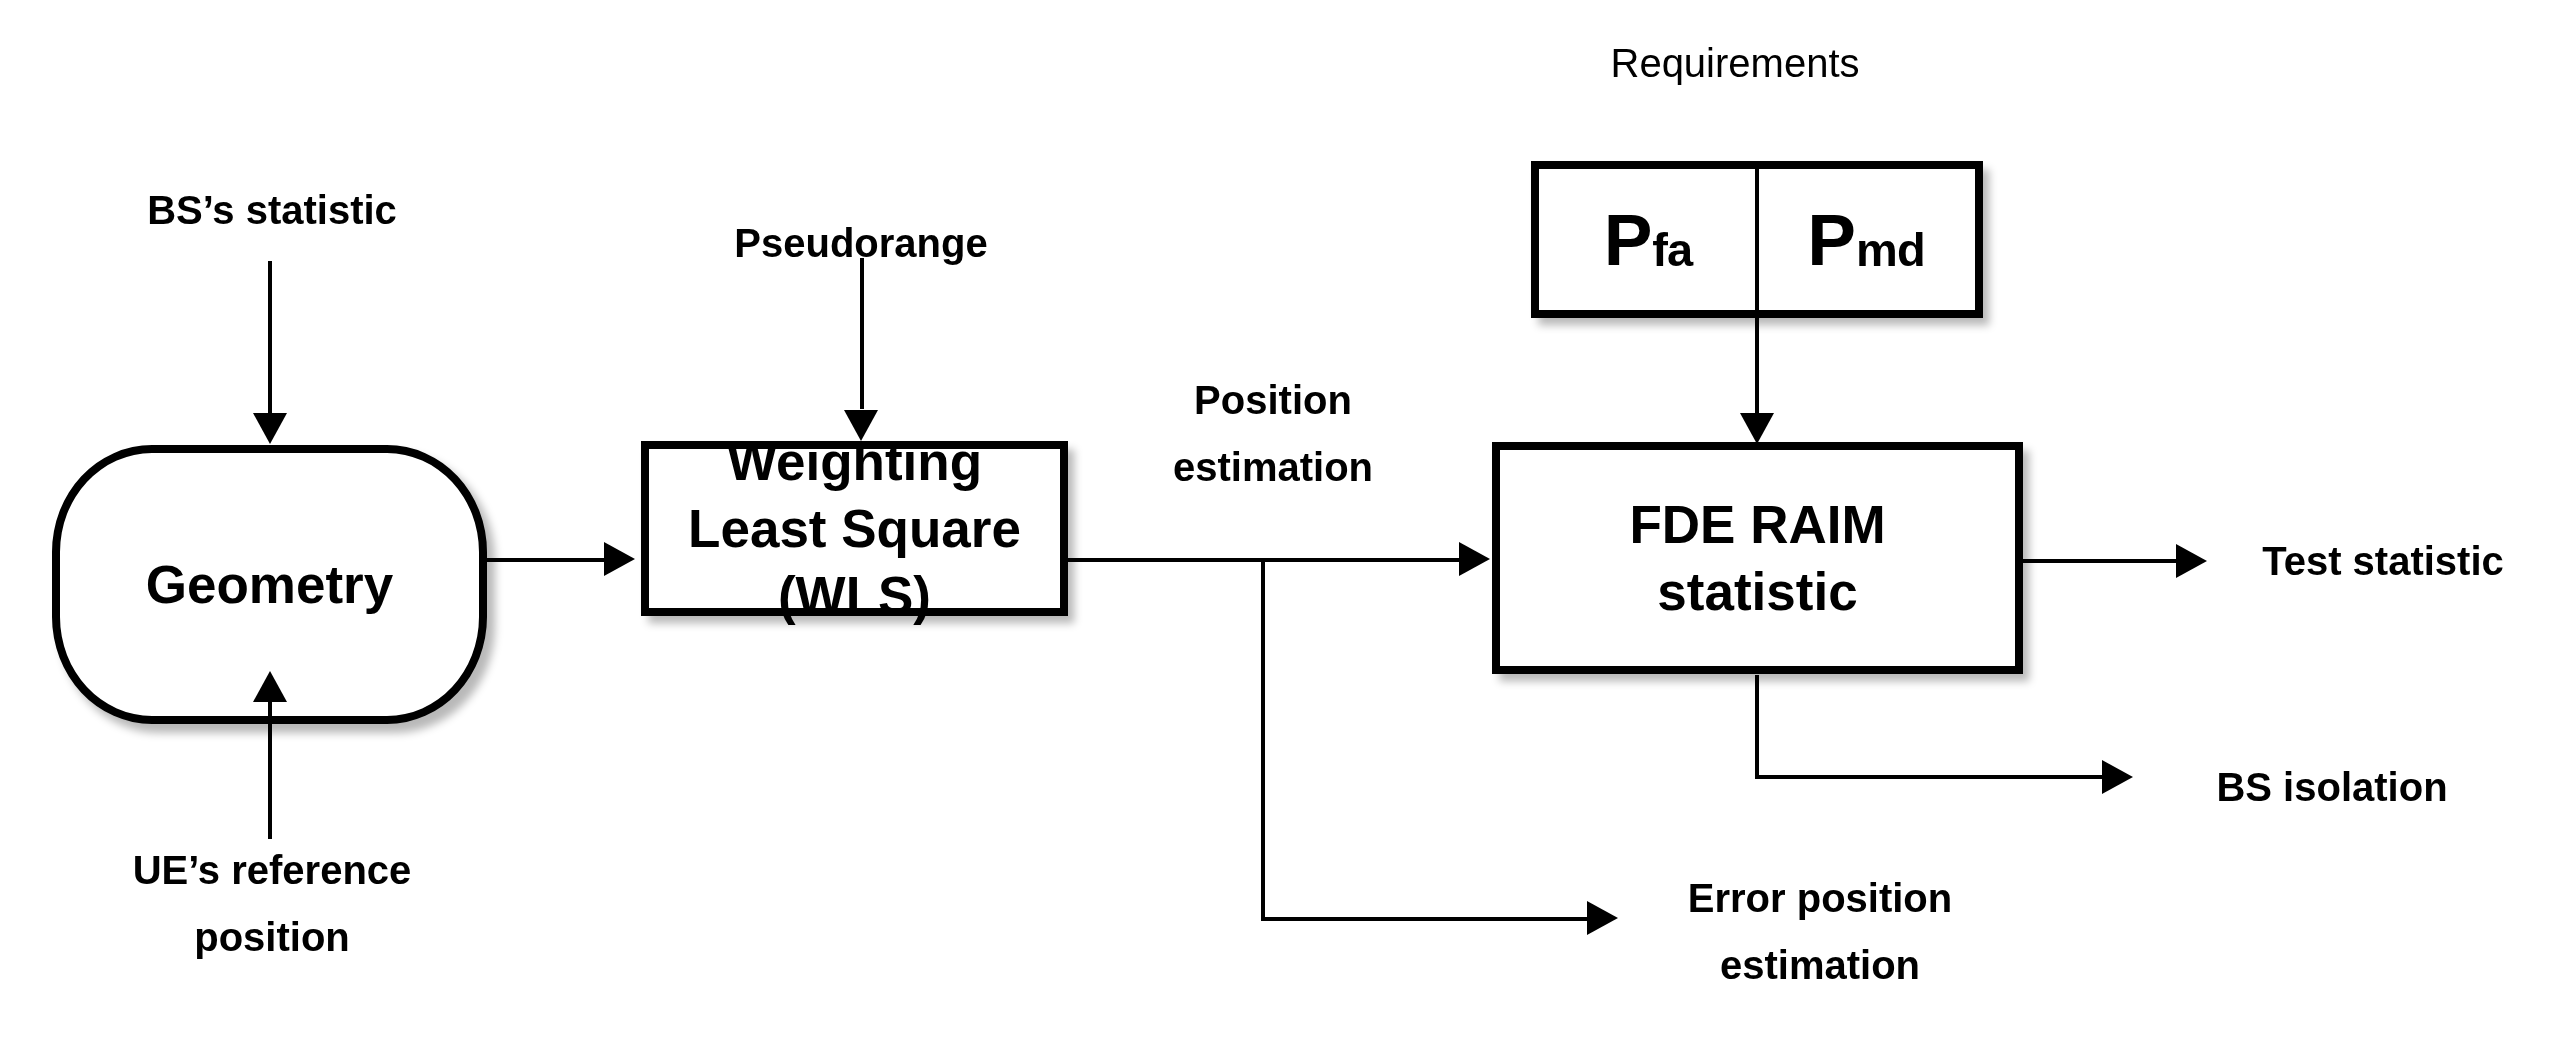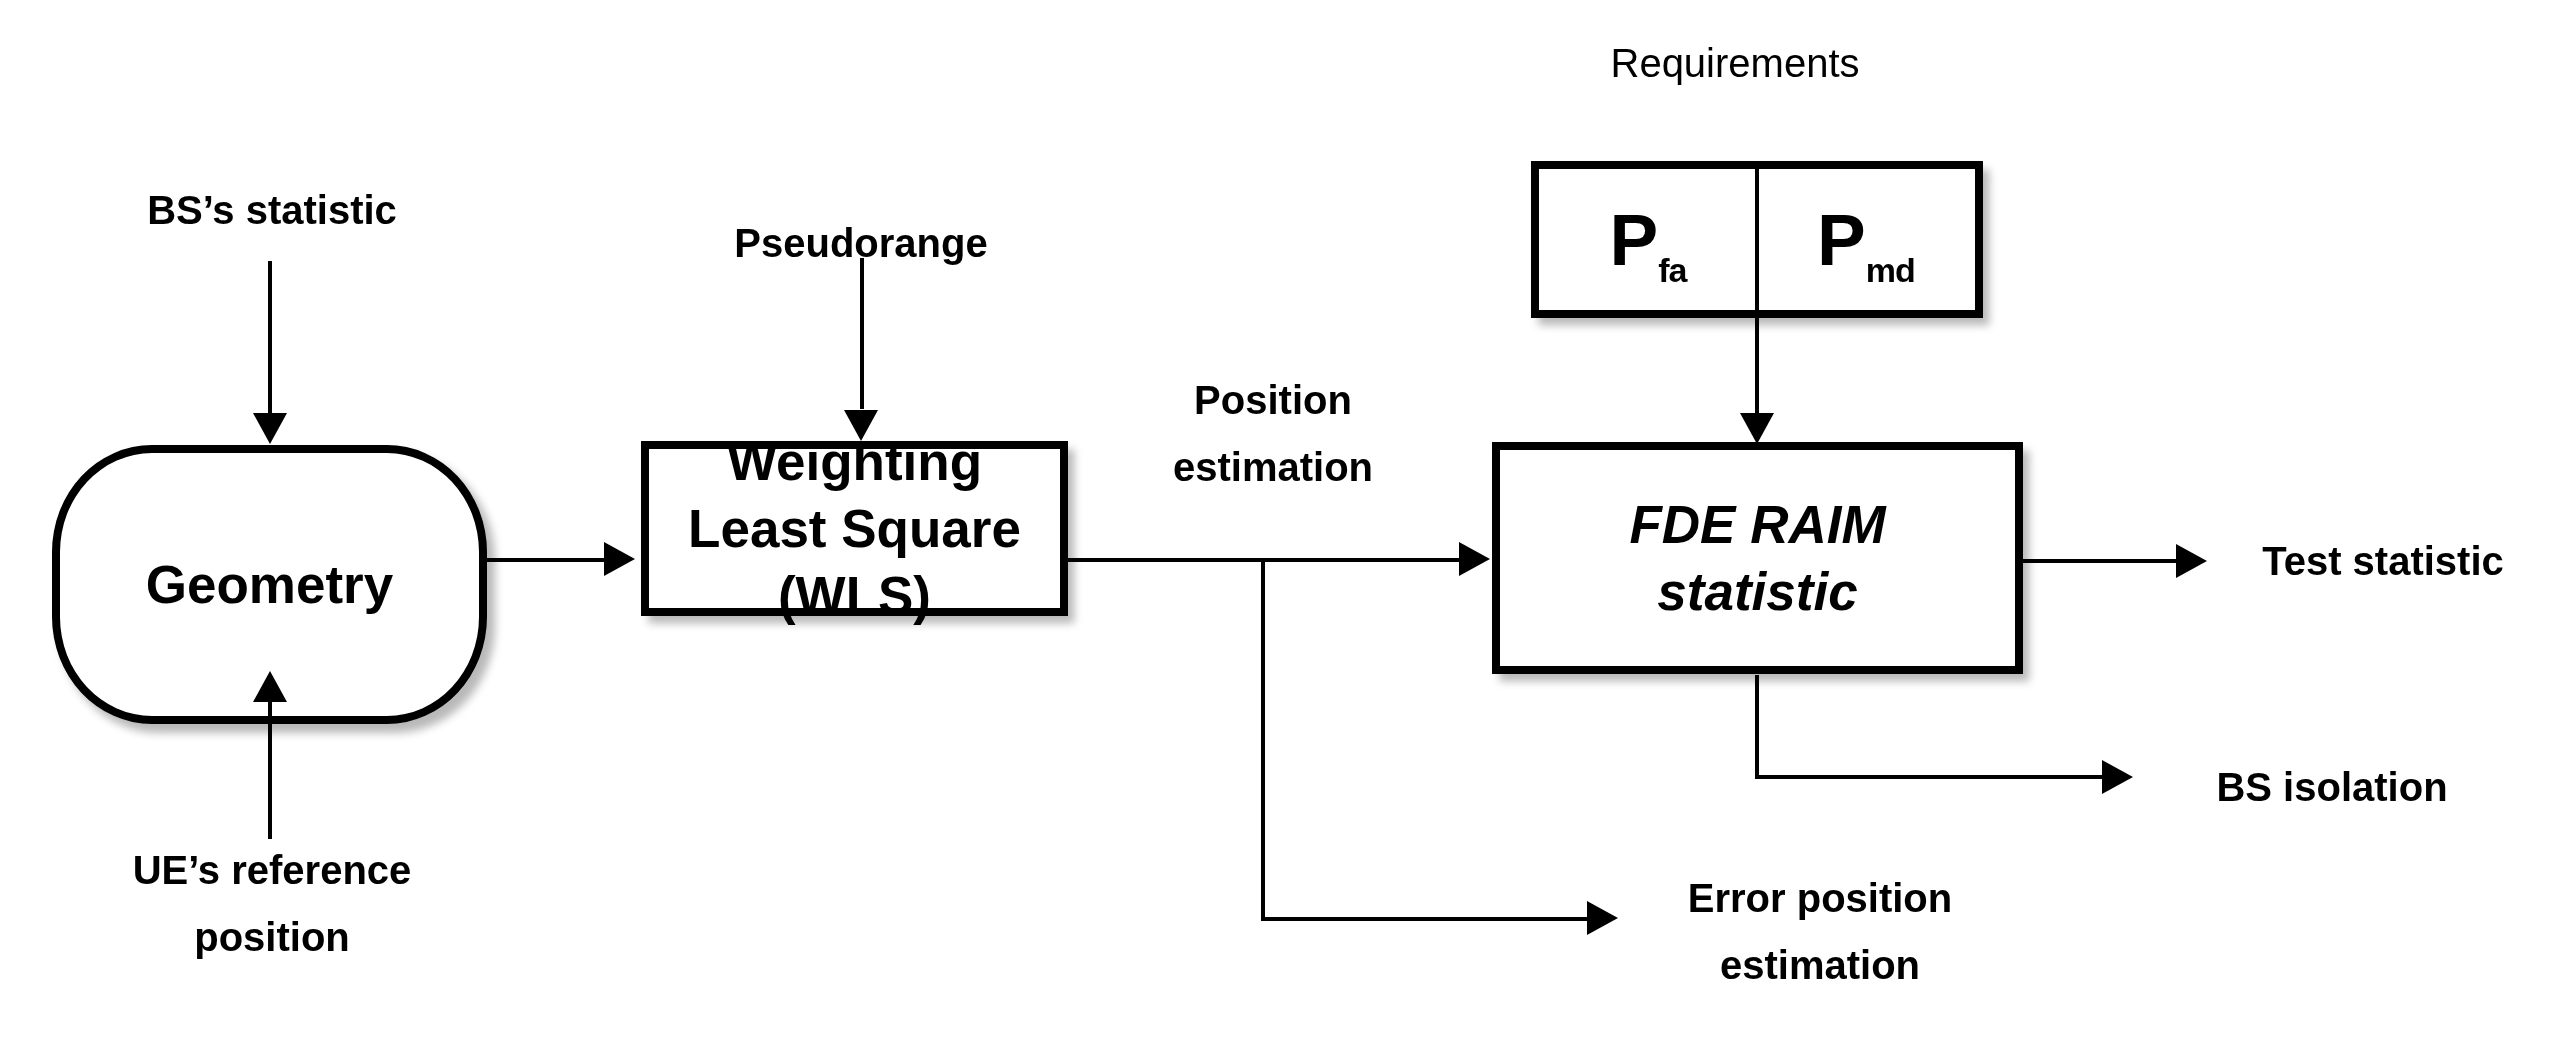--- a/index.html
+++ b/index.html
@@ -47,40 +47,40 @@
     box-shadow: 7.3px 8.2px 8.2px rgba(0,0,0,0.28);
   }
   .node .nline { white-space: nowrap; }
 
   .geometry {
     left: 52px; top: 445px;
     width: 435px; height: 279px;
     border-radius: 100px / 107px;
   }
   .wls  { left: 641px;  top: 441px; width: 427px; height: 175px; }
-  .fde  { left: 1492px; top: 442px; width: 531px; height: 232px; font-style: italic; }
+  .fde  { left: 1492px; top: 442px; width: 531px; height: 232px; }
 
   .req-table {
     left: 1531px; top: 161px;
     width: 452px; height: 157px;
     flex-direction: row;
     align-items: stretch;
   }
   .req-cell {
     flex: 1;
     display: flex;
     align-items: center;
     justify-content: center;
     font-size: 73px;
     font-weight: 700;
   }
   .req-cell .sub {
-    font-size: 34px;
+    font-size: 47px;
     position: relative;
-    top: 31px;
+    top: 10px;
     letter-spacing: -0.9px;
   }
 
   
   .hline, .vline {
     position: absolute;
     background: #000000;
   }
   .hline { height: 3.6px; }
   .vline { width: 3.6px; }

